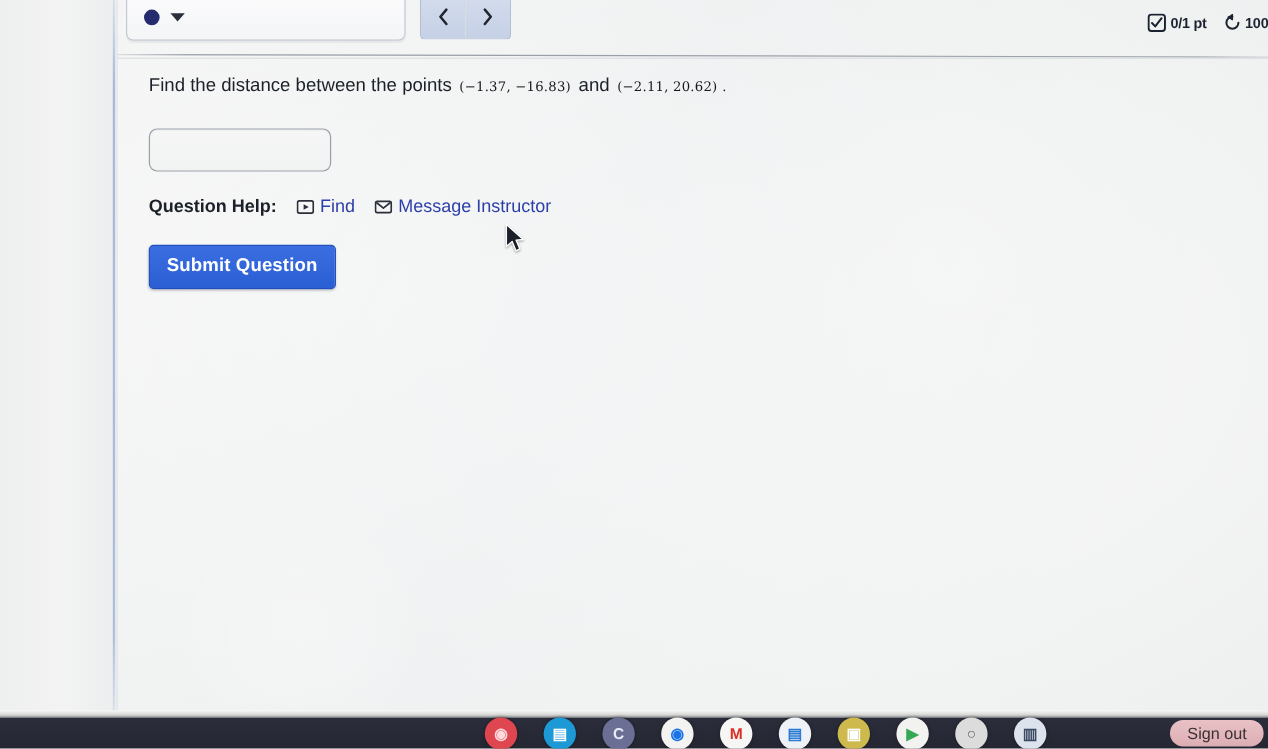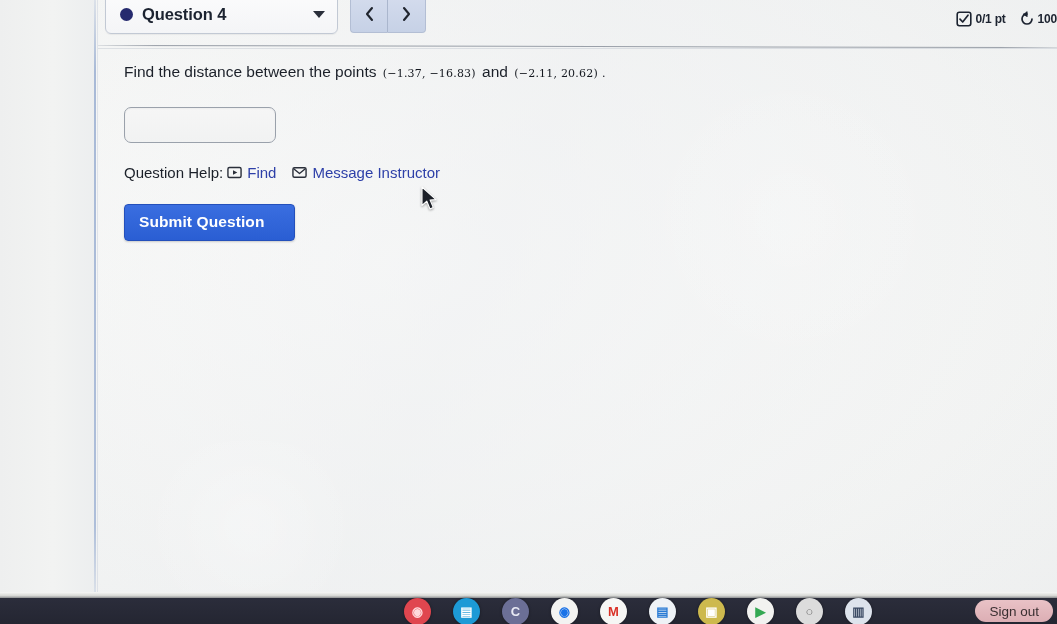--- a/index.html
+++ b/index.html
@@ -175,41 +175,41 @@
   }
 
   .help-row {
     margin-top: 21px;
     display: flex;
     align-items: center;
     font-size: 15px;
     color: #1b2029;
     white-space: nowrap;
   }
-  .help-label { font-weight: normal; margin-right: 4px; }
+  .help-label { font-weight: bold; margin-right: 16px; }
   .help-link {
     color: #2d3fa8;
     text-decoration: none;
     display: inline-flex;
     align-items: center;
     margin-right: 16px;
   }
   .help-link .glyph { margin-right: 5px; display: inline-flex; align-items: center; color:#2a2f3a; }
 
   .submit-btn {
     margin-top: 23px;
     display: inline-block;
     background: linear-gradient(180deg, #3a6ee0 0%, #2a5ed3 100%);
     color: #ffffff;
     font-size: 15.5px;
     font-weight: bold;
     letter-spacing: 0.1px;
     border: 1px solid #2450bb;
     border-radius: 4px;
-    padding: 8px 29px 9px 14px;
+    padding: 8px 14px 9px 14px;
     box-shadow: 0 1px 2px rgba(0,0,0,0.18);
   }
 
   
   .glare {
     position: absolute;
     pointer-events: none;
     border-radius: 50%;
     background: radial-gradient(circle, rgba(255,255,255,0.55) 0%, rgba(255,255,255,0.0) 70%);
   }
@@ -282,21 +282,20 @@
 <div id="screen">
 
   <div class="gutter-strip"></div>
   <div class="gutter-line"></div>
   <div class="gutter-line2"></div>
 
   <div class="qheader">
 
     <div class="q-select blur-soft">
       <span class="q-dot"></span>
-      <span class="q-label">Question 4</span>
       <span class="q-caret"></span>
     </div>
 
     <div class="navbtns">
       <div class="navbtn left">
         <svg width="11" height="16" viewBox="0 0 11 16">
           <polyline points="8,2 3,8 8,14" fill="none" stroke="#20252e" stroke-width="2.1" stroke-linecap="round" stroke-linejoin="round"></polyline>
         </svg>
       </div>
       <div class="navbtn right">

